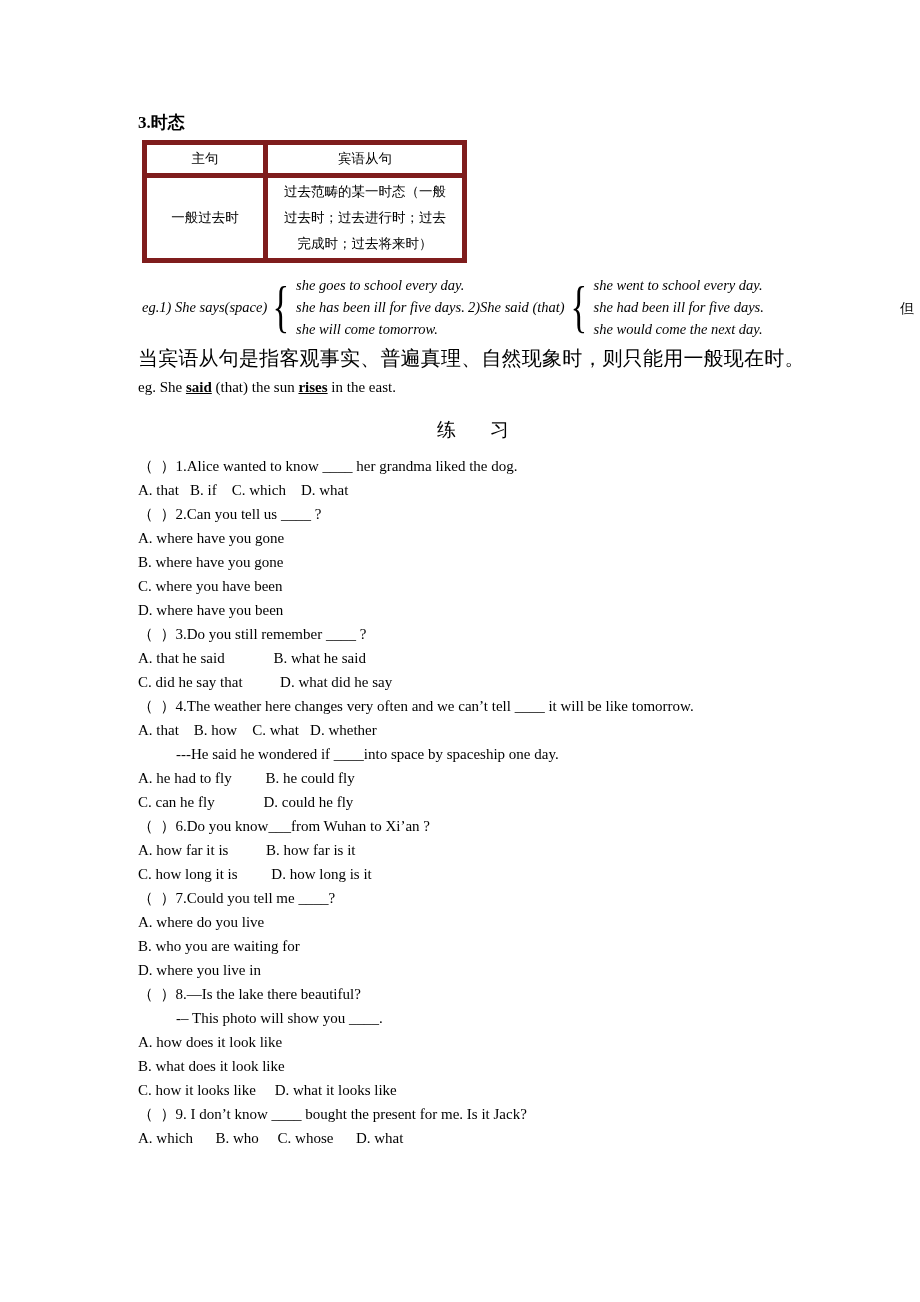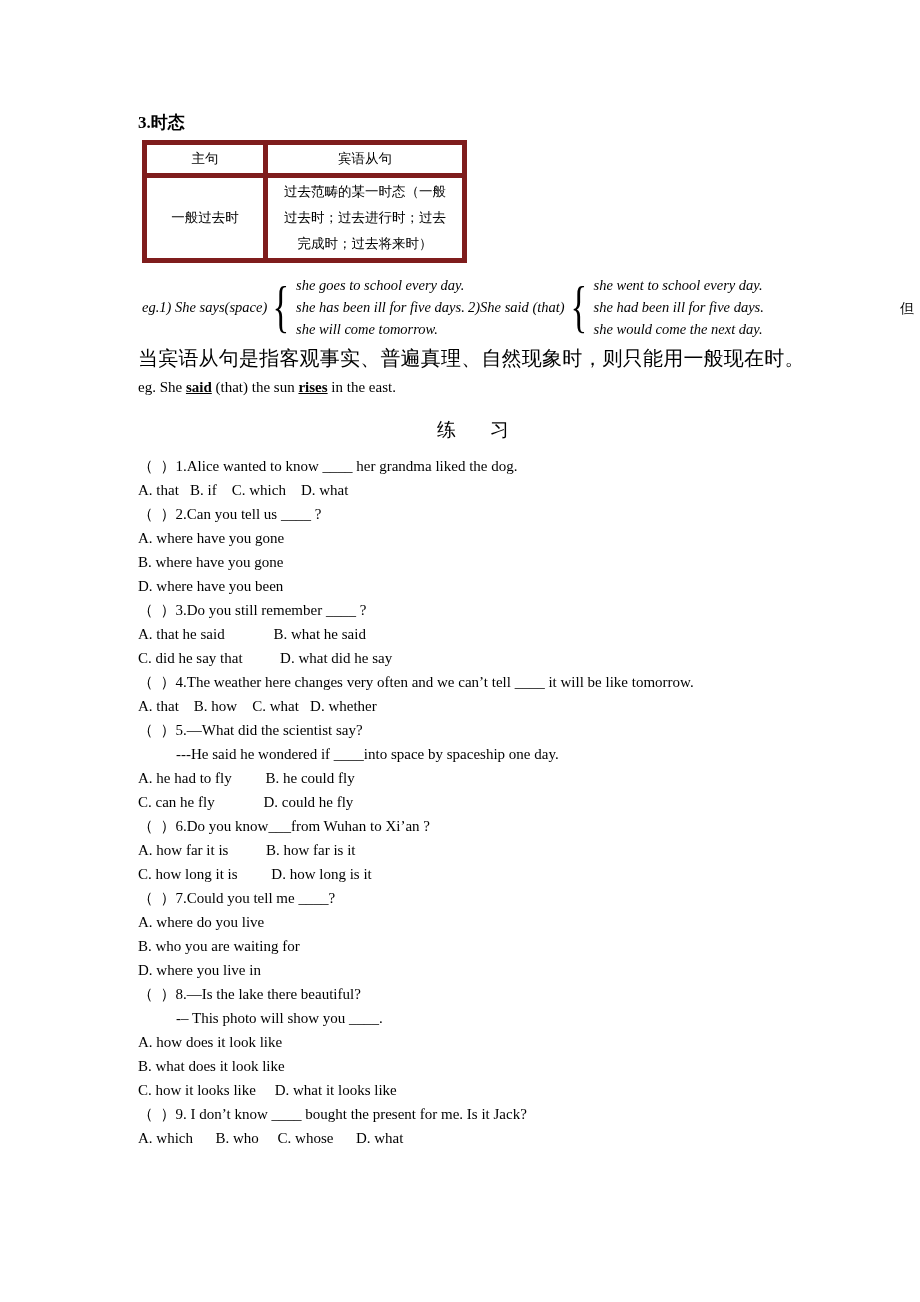--- a/index.html
+++ b/index.html
@@ -199,30 +199,30 @@
     <div class="exercise-heading"><span>练</span><span class="gap"></span><span>习</span></div>
 
     <div class="qlist">
 
       <div class="qline">（  ）1.Alice wanted to know ____ her grandma liked the dog.</div>
       <div class="qline">A. that   B. if    C. which    D. what</div>
 
       <div class="qline">（  ）2.Can you tell us ____ ?</div>
       <div class="qline">A. where have you gone</div>
       <div class="qline">B. where have you gone</div>
+      <div class="qline">C. where you have been</div>
       <div class="qline">D. where have you been</div>
 
       <div class="qline">（  ）3.Do you still remember ____ ?</div>
       <div class="qline">A. that he said             B. what he said</div>
       <div class="qline">C. did he say that          D. what did he say</div>
 
       <div class="qline">（  ）4.The weather here changes very often and we can’t tell ____ it will be like tomorrow.</div>
       <div class="qline">A. that    B. how    C. what   D. whether</div>
 
-      <div class="qline">（  ）5.—What did the scientist say?</div>
       <div class="qline indent">---He said he wondered if ____into space by spaceship one day.</div>
       <div class="qline">A. he had to fly         B. he could fly</div>
       <div class="qline">C. can he fly             D. could he fly</div>
 
       <div class="qline">（  ）6.Do you know___from Wuhan to Xi’an ?</div>
       <div class="qline">A. how far it is          B. how far is it</div>
       <div class="qline">C. how long it is         D. how long is it</div>
 
       <div class="qline">（  ）7.Could you tell me ____?</div>
       <div class="qline">A. where do you live</div>

